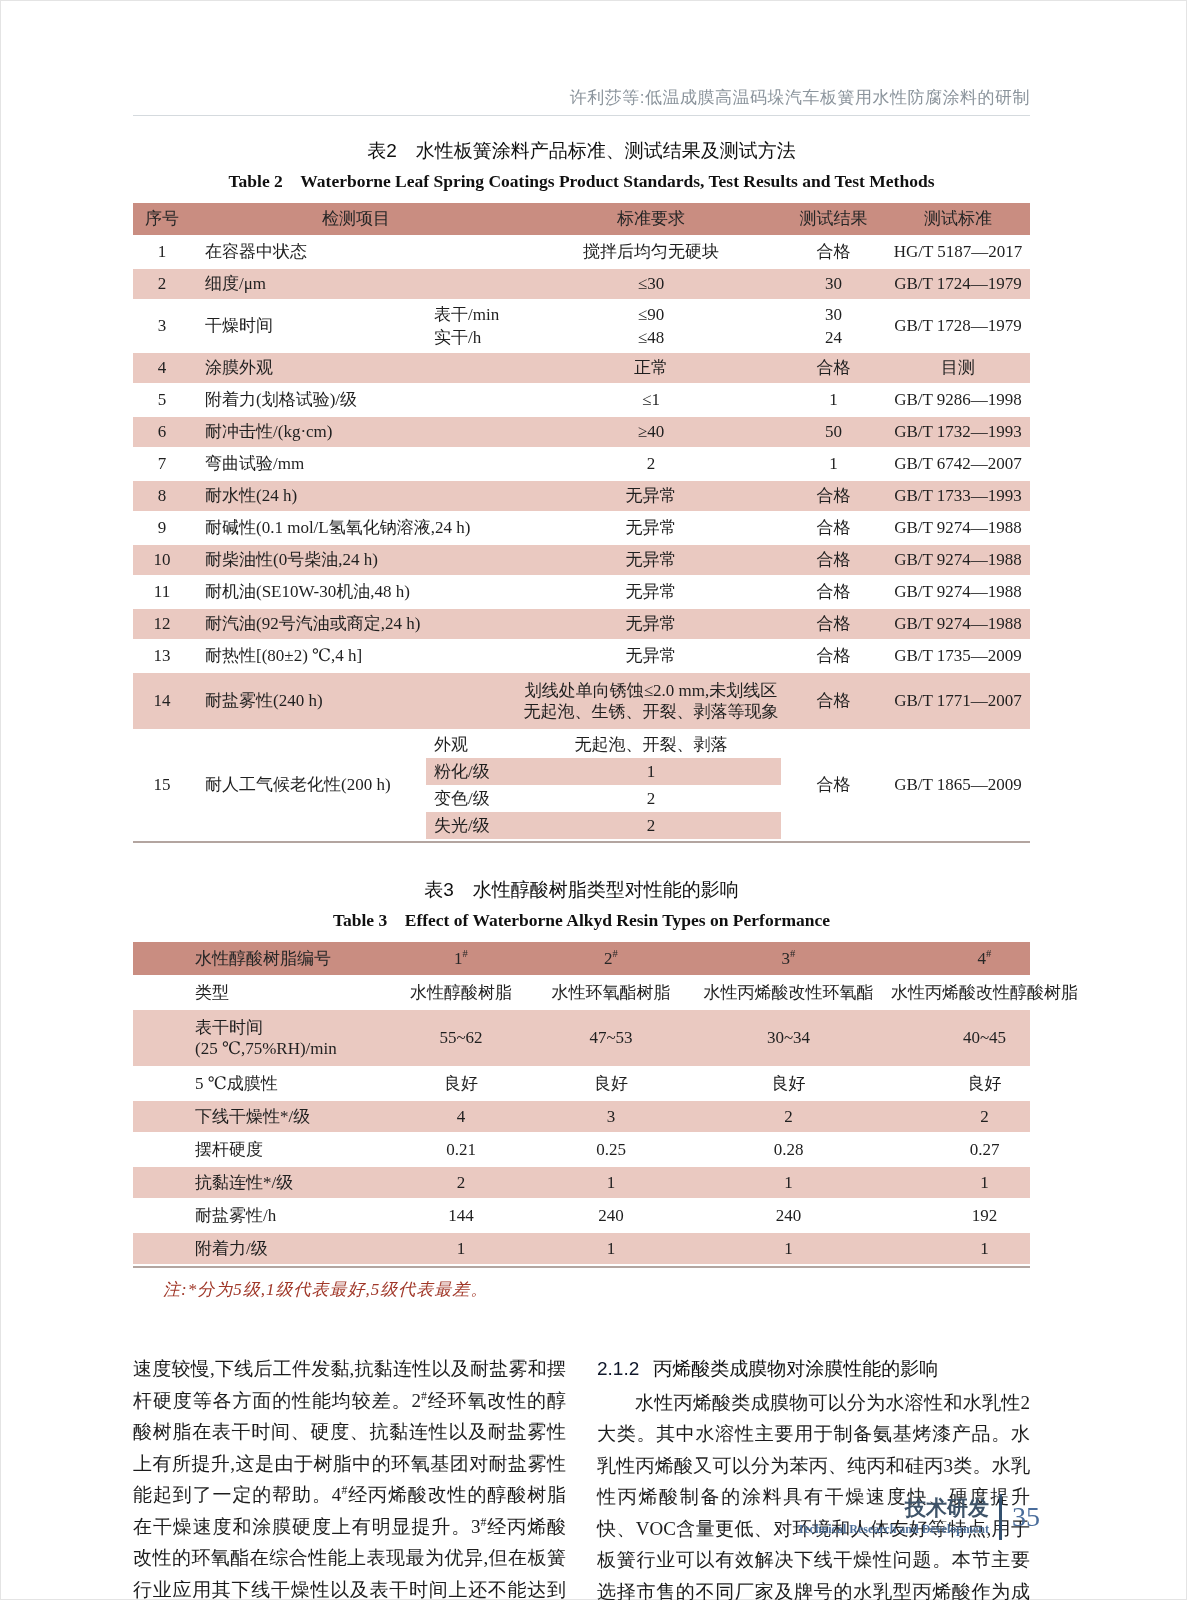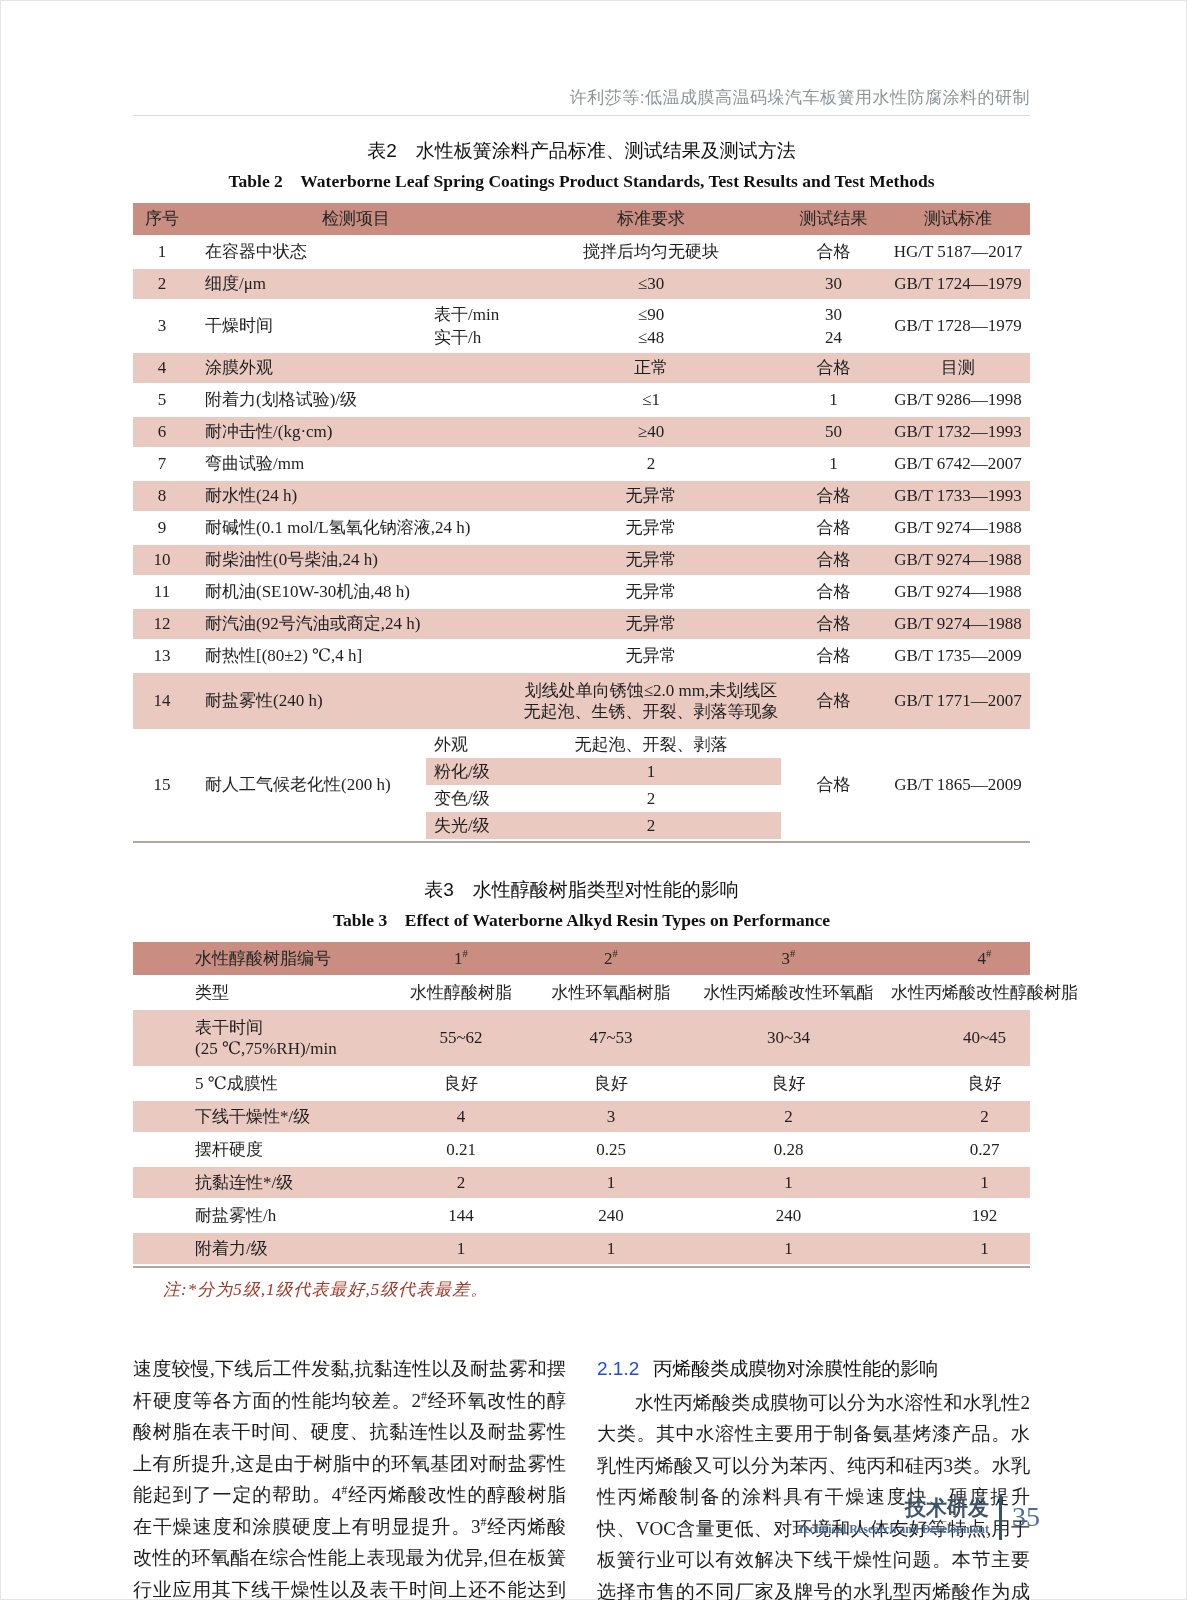--- a/index.html
+++ b/index.html
@@ -50,21 +50,21 @@
   .t3-val{text-align:center;}
   .t3-tall{min-height:56px;}
   sup{font-size:.62em;vertical-align:super;line-height:0;}
 
   .note{margin:10px 0 0 30px;font-size:17px;font-style:italic;color:#a03728;letter-spacing:1px;}
 
   
   .cols{display:flex;gap:31px;margin-top:52px;}
   .col{width:433px;font-size:19px;line-height:31.5px;text-align:justify;color:#1c1c1c;}
   .sec-head{font-family:"Liberation Sans","DejaVu Sans",sans-serif;font-size:19px;margin-bottom:2px;text-align:left;}
-  .sec-num{color:#1d4ed8;margin-right:14px;}
+  .sec-num{color:#0f172a;margin-right:14px;}
   .sec-title{color:#111111;}
   .indent{text-indent:2em;}
 
   
   .footer{position:absolute;top:1494px;right:147px;display:flex;align-items:center;}
   .f-block{text-align:right;margin-right:10px;}
   .f-zh{font-family:"Liberation Sans","DejaVu Sans",sans-serif;font-weight:bold;font-size:21px;color:#3e5368;line-height:22px;}
   .f-en{font-size:12px;color:#4d6f99;font-weight:bold;margin-top:3px;}
   .f-bar{width:3px;height:46px;background:#33506e;margin-right:10px;}
   .f-page{font-size:28px;color:#4a6d9b;}

